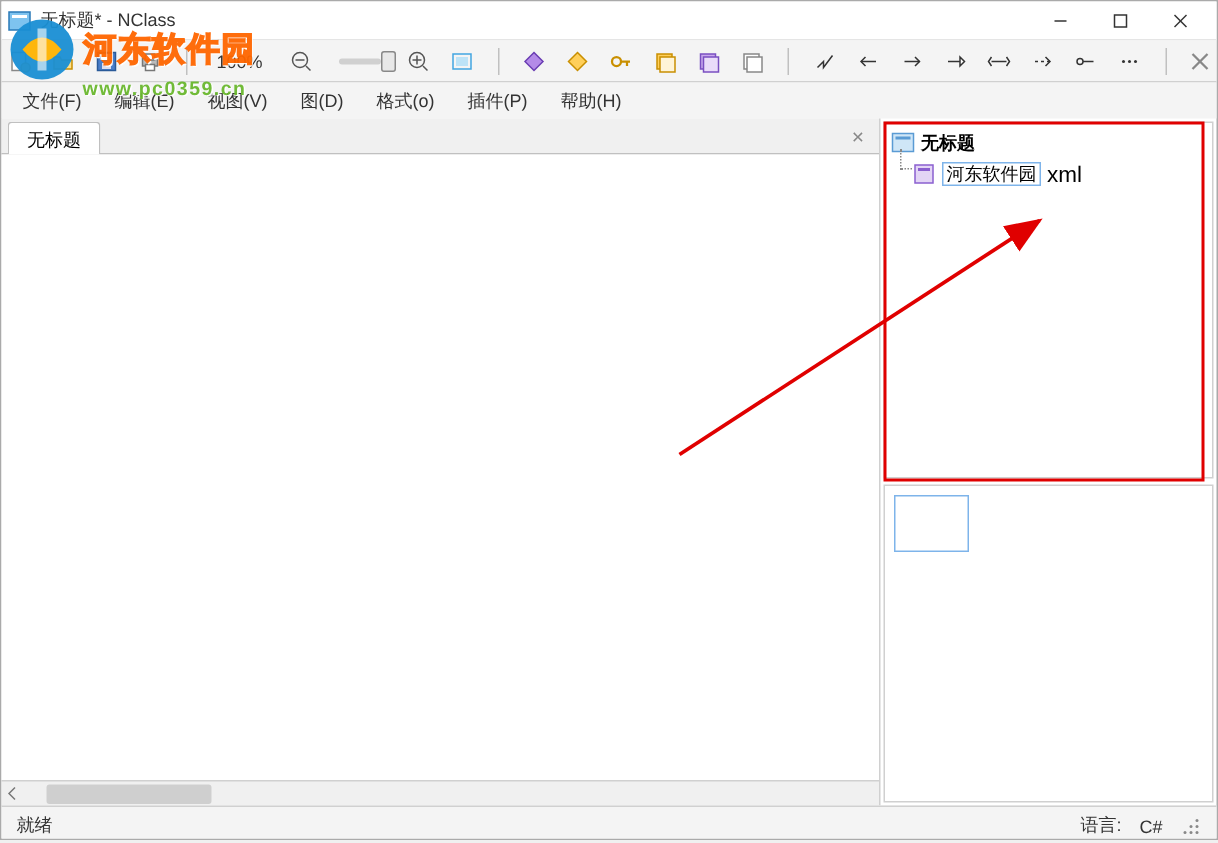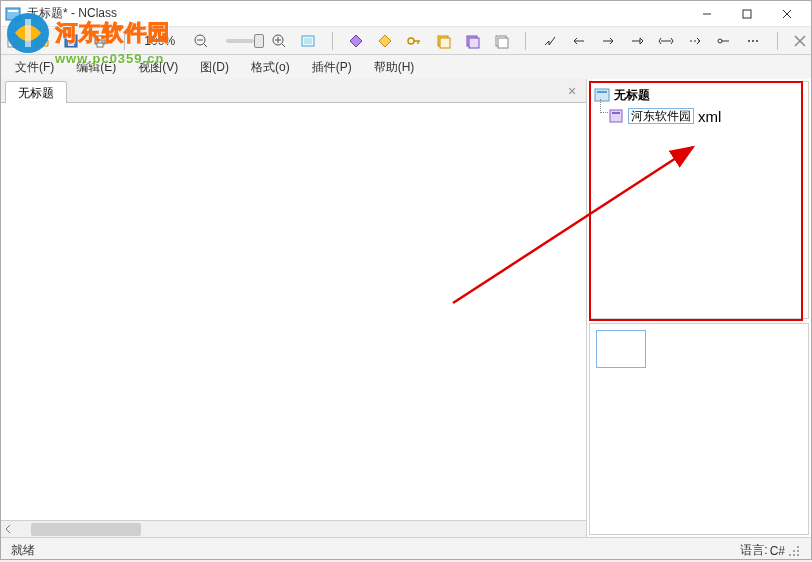--- a/index.html
+++ b/index.html
@@ -28,21 +28,21 @@
 .right-pane { width:224px; display:flex; flex-direction:column; }
 .tree { flex:1; background:#fff; border:1px solid #d0d0d0; margin:2px; padding:4px; position:relative; }
 .tree-root { display:flex; align-items:center; gap:4px; font-size:12px; font-weight:bold; height:18px; }
 .tree-leaf { display:flex; align-items:center; gap:4px; margin-left:14px; margin-top:3px; height:18px; position:relative; }
 .tree-conn { position:absolute; left:10px; top:17px; width:1px; height:14px; border-left:1px dotted #888; }
 .tree-conn2 { position:absolute; left:10px; top:30px; width:8px; height:1px; border-top:1px dotted #888; }
 .edit-box { border:1px solid #7eb4ea; background:#fff; padding:0 2px; font-size:12px; height:16px; line-height:14px; }
 .preview { height:212px; background:#fff; border:1px solid #d0d0d0; margin:2px; padding:6px; }
 .preview-box { width:50px; height:38px; border:1px solid #7eb4ea; }
 .status { height:22px; background:#f4f4f4; border-top:1px solid #d0d0d0; display:flex; align-items:flex-end; padding:0 10px; font-size:12px; color:#333; }
-.status-right { margin-left:auto; display:flex; align-items:center; gap:2px; }
+.status-right { margin-left:auto; display:flex; align-items:center; gap:12px; }
 .resize-grip { width:14px; height:14px; }
 .watermark { position:absolute; left:4px; top:10px; pointer-events:none; z-index:99; opacity:.95; }
 .wm-logo { width:46px; height:44px; display:inline-block; vertical-align:middle; }
 .wm-text { display:inline-block; vertical-align:middle; font-size:22px; font-weight:bold; color:#ff9800; -webkit-text-stroke:1px #ff6600; letter-spacing:1px; text-shadow:1px 1px 0 #fff; }
 .wm-url { font-size:13px; color:#6ab82e; font-weight:bold; margin-left:50px; margin-top:-4px; letter-spacing:1px; text-shadow:1px 1px 0 #fff; }
 .annot-box { position:absolute; left:588px; top:80px; width:214px; height:240px; border:2px solid #e00000; pointer-events:none; z-index:50; }
 .annot-arrow { position:absolute; left:442px; top:132px; z-index:51; pointer-events:none; }
 svg { display:block; }
 </style>
 </head>

